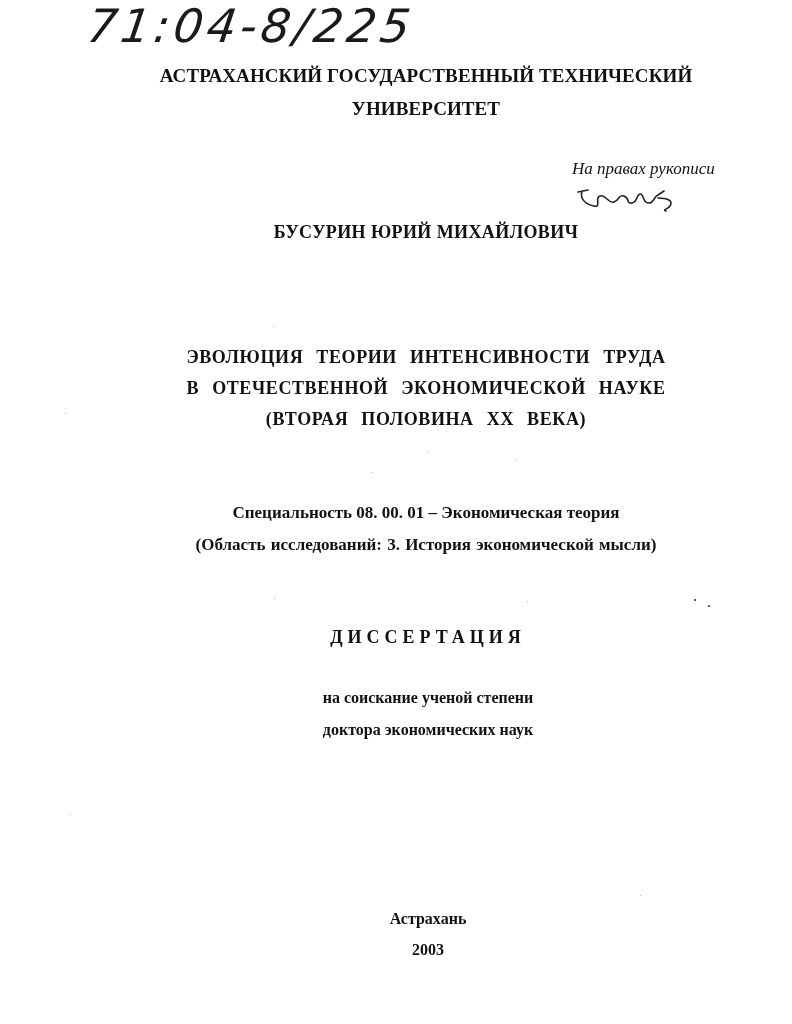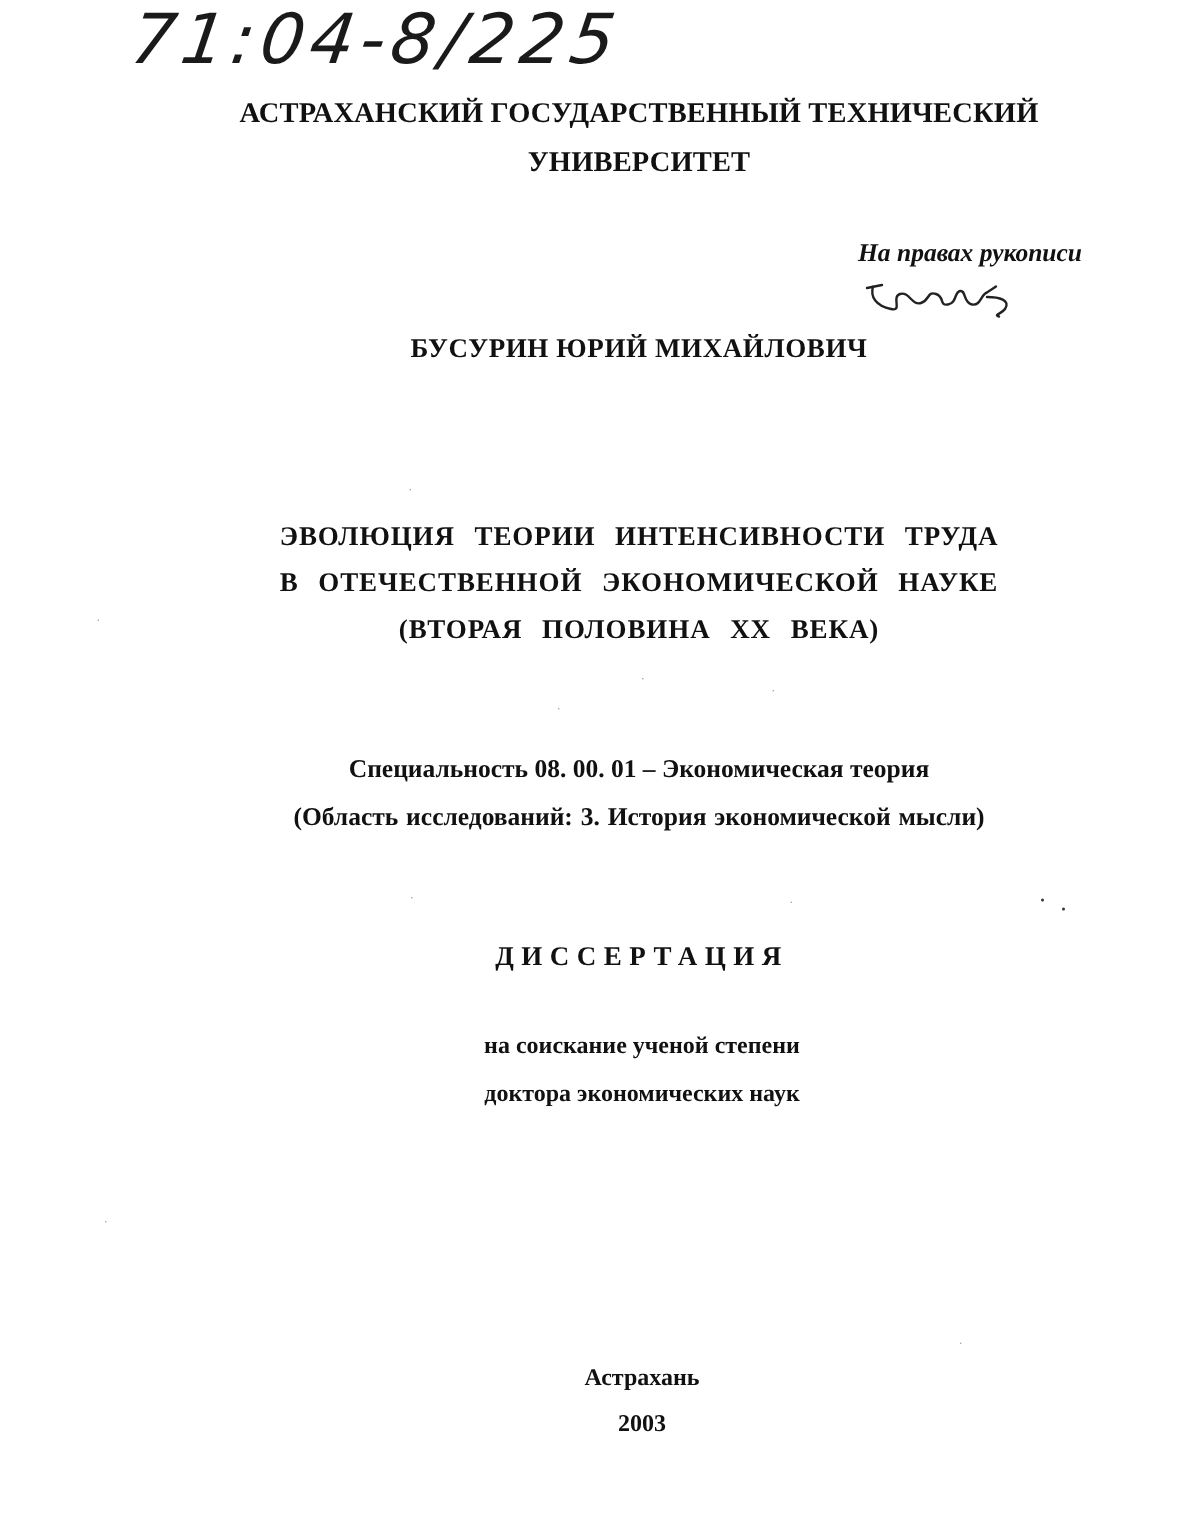--- a/index.html
+++ b/index.html
@@ -37,21 +37,21 @@
       font-size: 19px;
       line-height: 19px;
       letter-spacing: 0.1px;
     }
     .university.l1 { top: 66px; left: 0; width: 852px; }
     .university.l2 { top: 99px; left: 0; width: 852px; }
 
     .rights {
       top: 159px;
       left: 572px;
-      font-weight: bold;
+      font-weight: normal;
       font-style: italic;
       font-size: 17px;
       white-space: nowrap;
     }
     .signature {
       top: 186px;
       left: 574px;
       width: 110px;
       height: 26px;
     }

